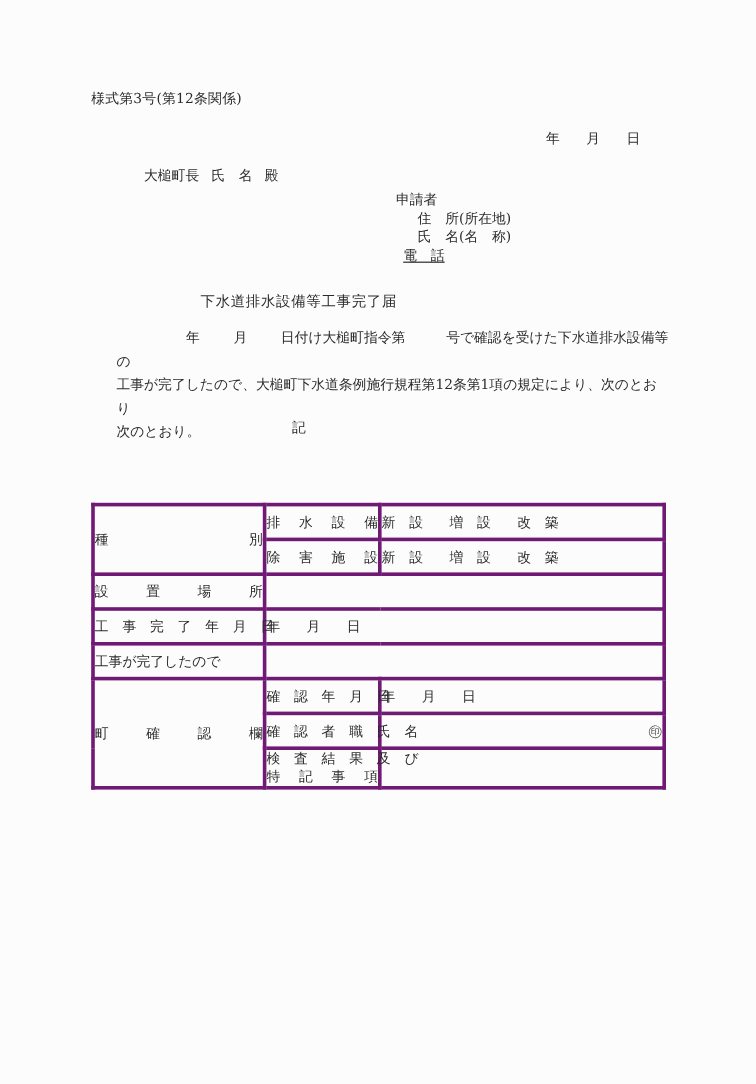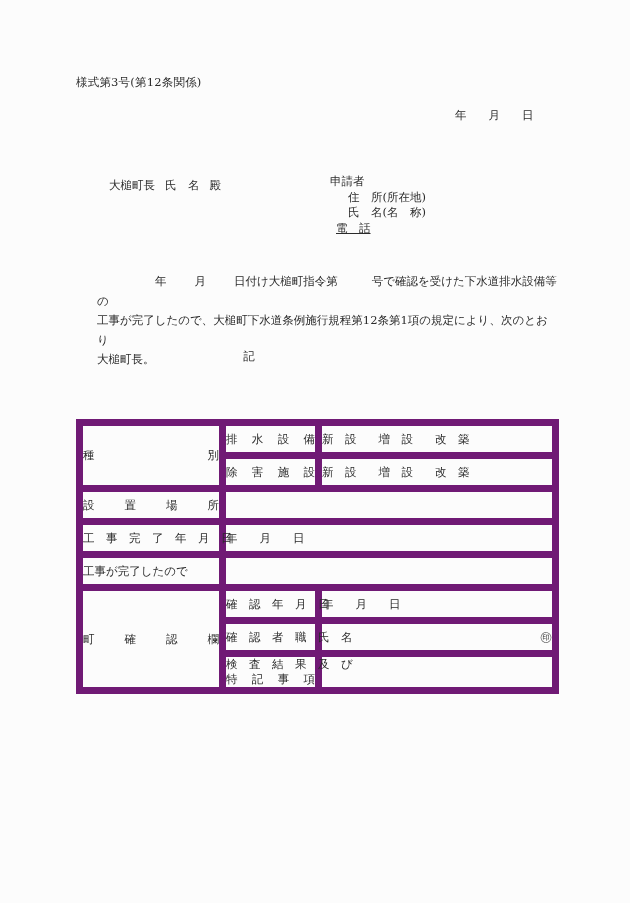--- a/index.html
+++ b/index.html
@@ -34,33 +34,32 @@
     position: absolute;
     left: 455px;
     top: 108px;
     font-size: 11.5px;
     white-space: nowrap;
   }
   .date-line .sp { display: inline-block; width: 22px; }
 
   .addressee {
     position: absolute;
-    left: 109px;
+    left: 120px;
     top: 139px;
     font-size: 11.5px;
     white-space: nowrap;
-    margin-top: 39px;
   }
   .addressee .gap { display: inline-block; width: 10px; }
 
   
   .applicant {
     position: absolute;
     left: 330px;
-    top: 174px;
+    top: 159px;
     font-size: 11.5px;
     line-height: 15.5px;
   }
   .applicant .r { white-space: nowrap; }
   .applicant .ind1 { padding-left: 18px; }
   .applicant .ind2 { padding-left: 6px; text-decoration: underline; }
 
   
   .doc-title {
     position: absolute;
@@ -99,21 +98,21 @@
   .form-table {
     position: absolute;
     left: 76px;
     top: 419px;
     width: 476px;
     border-collapse: collapse;
     table-layout: fixed;
     font-size: 11.5px;
   }
   .form-table td {
-    border: 7px solid #701a75;
+    border: 3px solid #701a75;
     padding: 0;
     height: 26px;
     vertical-align: middle;
   }
   .lbl {
     text-align: justify;
     text-align-last: justify;
     padding: 0 9px;
     white-space: nowrap;
   }
@@ -175,25 +174,26 @@
     <span>大槌町長</span><span class="gap"></span><span>氏　名</span><span class="gap"></span><span>殿</span>
   </div>
 
   <div class="applicant">
     <div class="r">申請者</div>
     <div class="r ind1">住　所(所在地)</div>
     <div class="r ind1">氏　名(名　称)</div>
     <div class="r ind2">電　話</div>
   </div>
 
+  <div class="doc-title">下水道排水設備等工事完了届</div>
 
   <div class="body-text">
     <span class="blank-lg"></span><span>年</span><span class="blank-md"></span><span>月</span><span class="blank-md"></span><span>日付け大槌町指令第</span><span class="blank-sm"></span><span>号で確認を受けた下水道排水設備等の</span><br>
     <span>工事が完了したので、大槌町下水道条例施行規程第12条第1項の規定により、次のとおり</span><br>
-    <span>大槌町長。</span>
+    <span>次のとおり。</span>
   </div>
 
   <div class="ki">記</div>
 
   <table class="form-table">
     <colgroup>
       <col style="width:143px">
       <col style="width:96px">
       <col style="width:237px">
     </colgroup>

